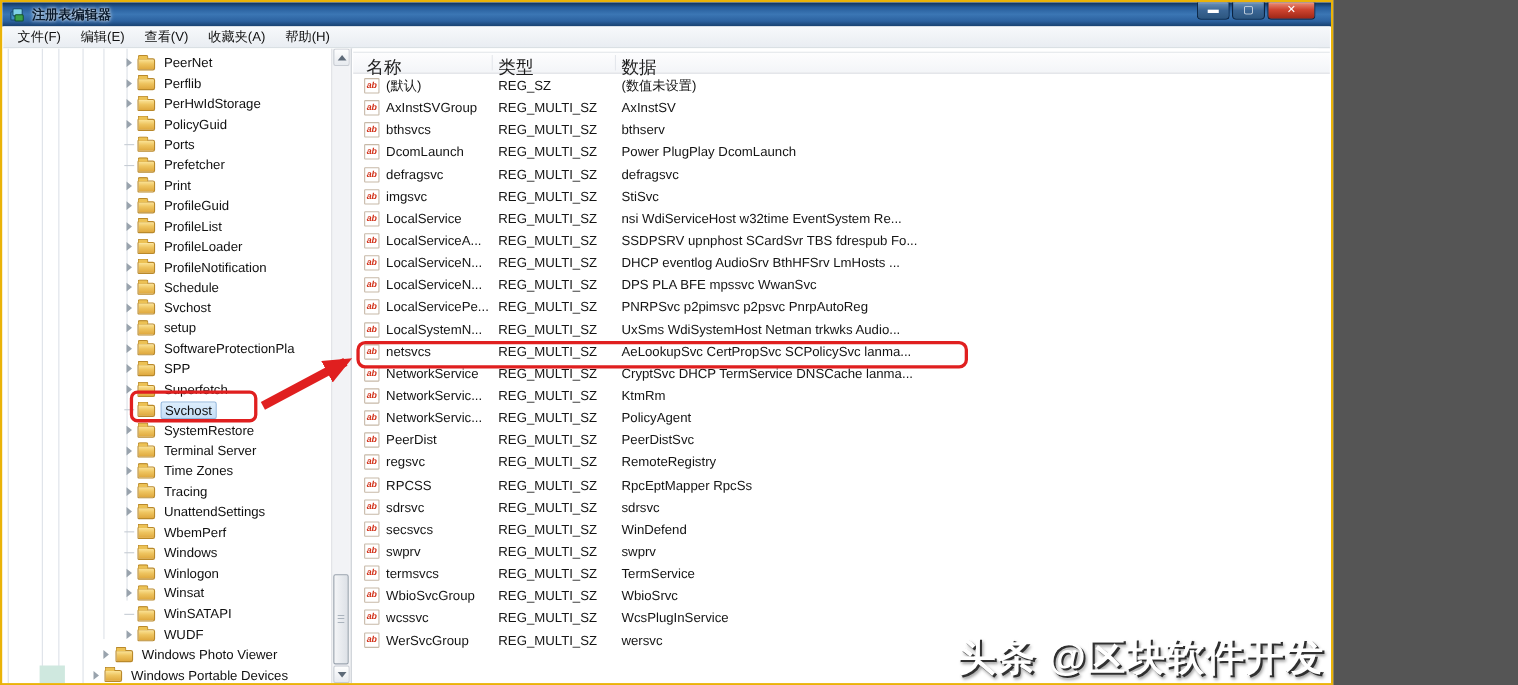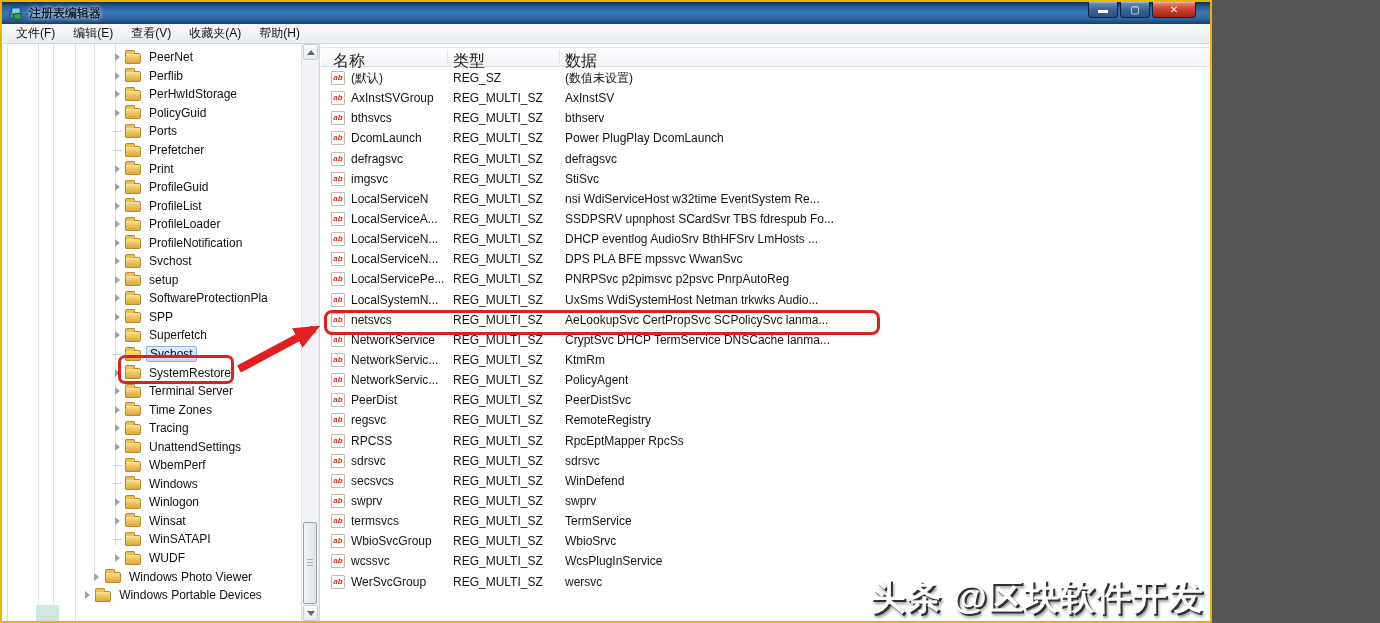--- a/index.html
+++ b/index.html
@@ -212,20 +212,25 @@
             <span class="t-label">ProfileLoader</span>
           </div>
           <div class="tree-row lvl2">
             <span class="t-arrow exp"></span>
             <span class="folder"></span>
             <span class="t-label">ProfileNotification</span>
           </div>
           <div class="tree-row lvl2">
             <span class="t-arrow exp"></span>
             <span class="folder"></span>
+            <span class="t-label">Schedule</span>
+          </div>
+          <div class="tree-row lvl2">
+            <span class="t-arrow exp"></span>
+            <span class="folder"></span>
             <span class="t-label">Svchost</span>
           </div>
           <div class="tree-row lvl2">
             <span class="t-arrow exp"></span>
             <span class="folder"></span>
             <span class="t-label">setup</span>
           </div>
           <div class="tree-row lvl2">
             <span class="t-arrow exp"></span>
             <span class="folder"></span>
@@ -363,21 +368,21 @@
             <span class="c-data">defragsvc</span>
           </div>
           <div class="list-row">
             <span class="c-icon">ab</span>
             <span class="c-name">imgsvc</span>
             <span class="c-type">REG_MULTI_SZ</span>
             <span class="c-data">StiSvc</span>
           </div>
           <div class="list-row">
             <span class="c-icon">ab</span>
-            <span class="c-name">LocalServiceN</span>
+            <span class="c-name">LocalService</span>
             <span class="c-type">REG_MULTI_SZ</span>
             <span class="c-data">nsi WdiServiceHost w32time EventSystem Re...</span>
           </div>
           <div class="list-row">
             <span class="c-icon">ab</span>
             <span class="c-name">LocalServiceA...</span>
             <span class="c-type">REG_MULTI_SZ</span>
             <span class="c-data">SSDPSRV upnphost SCardSvr TBS fdrespub Fo...</span>
           </div>
           <div class="list-row">

